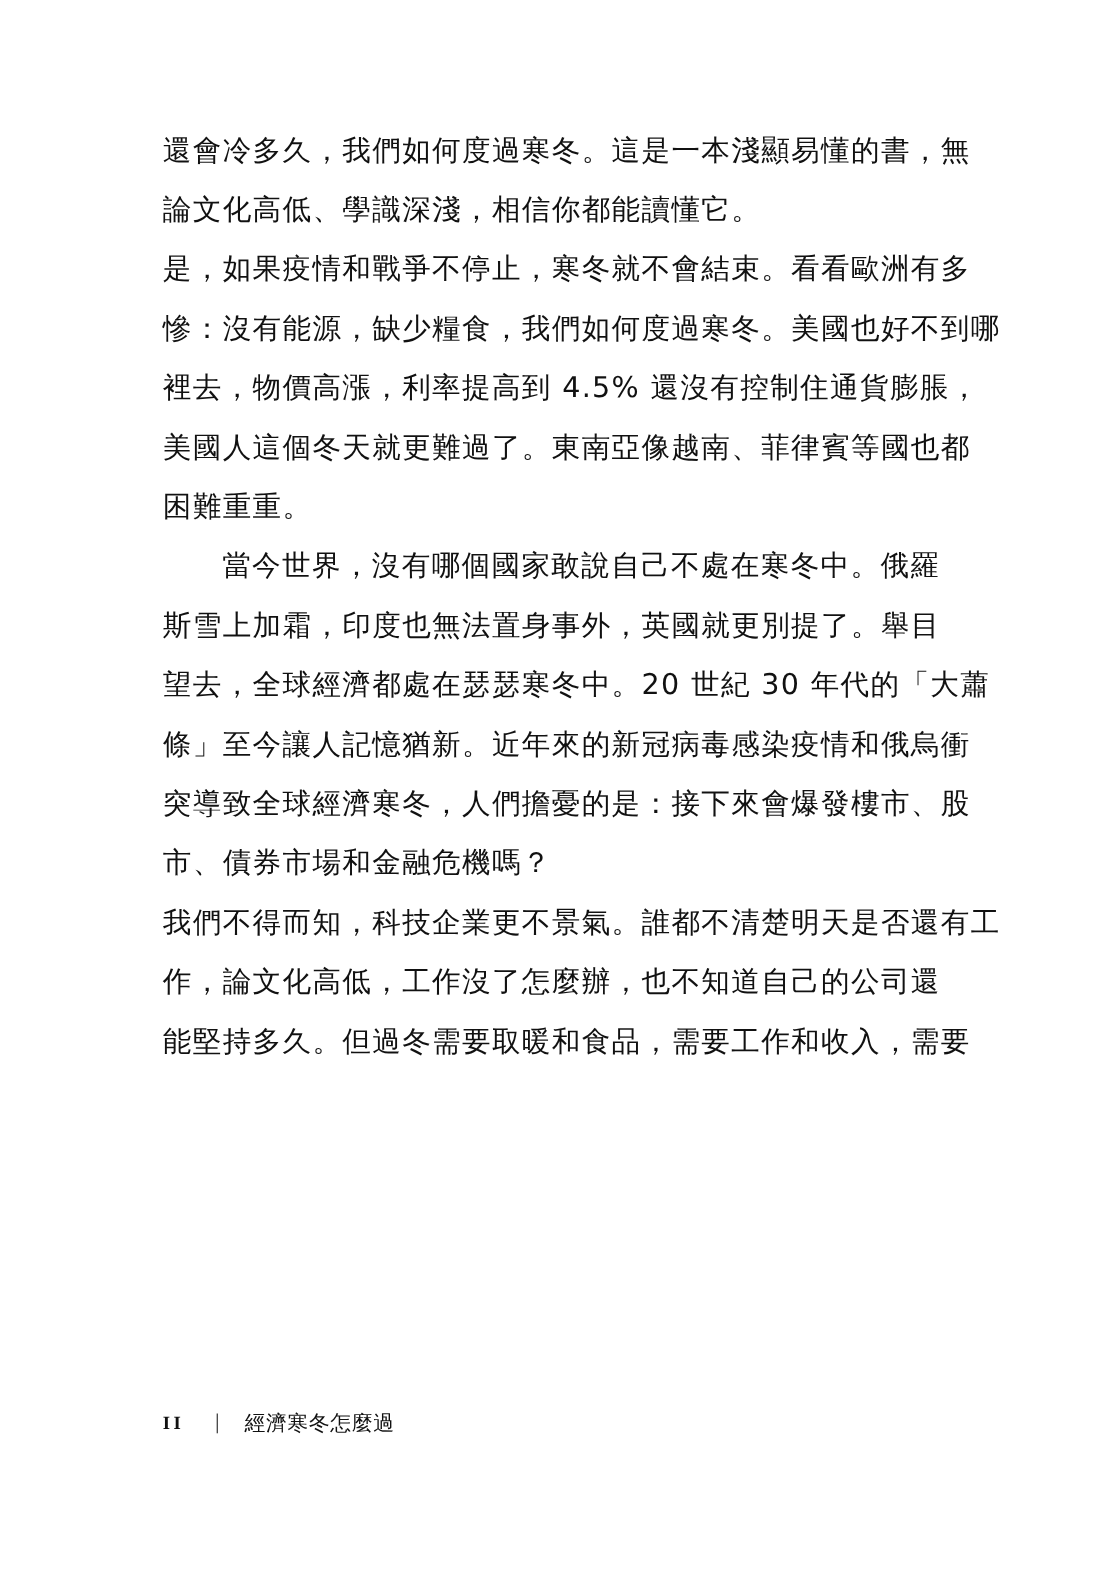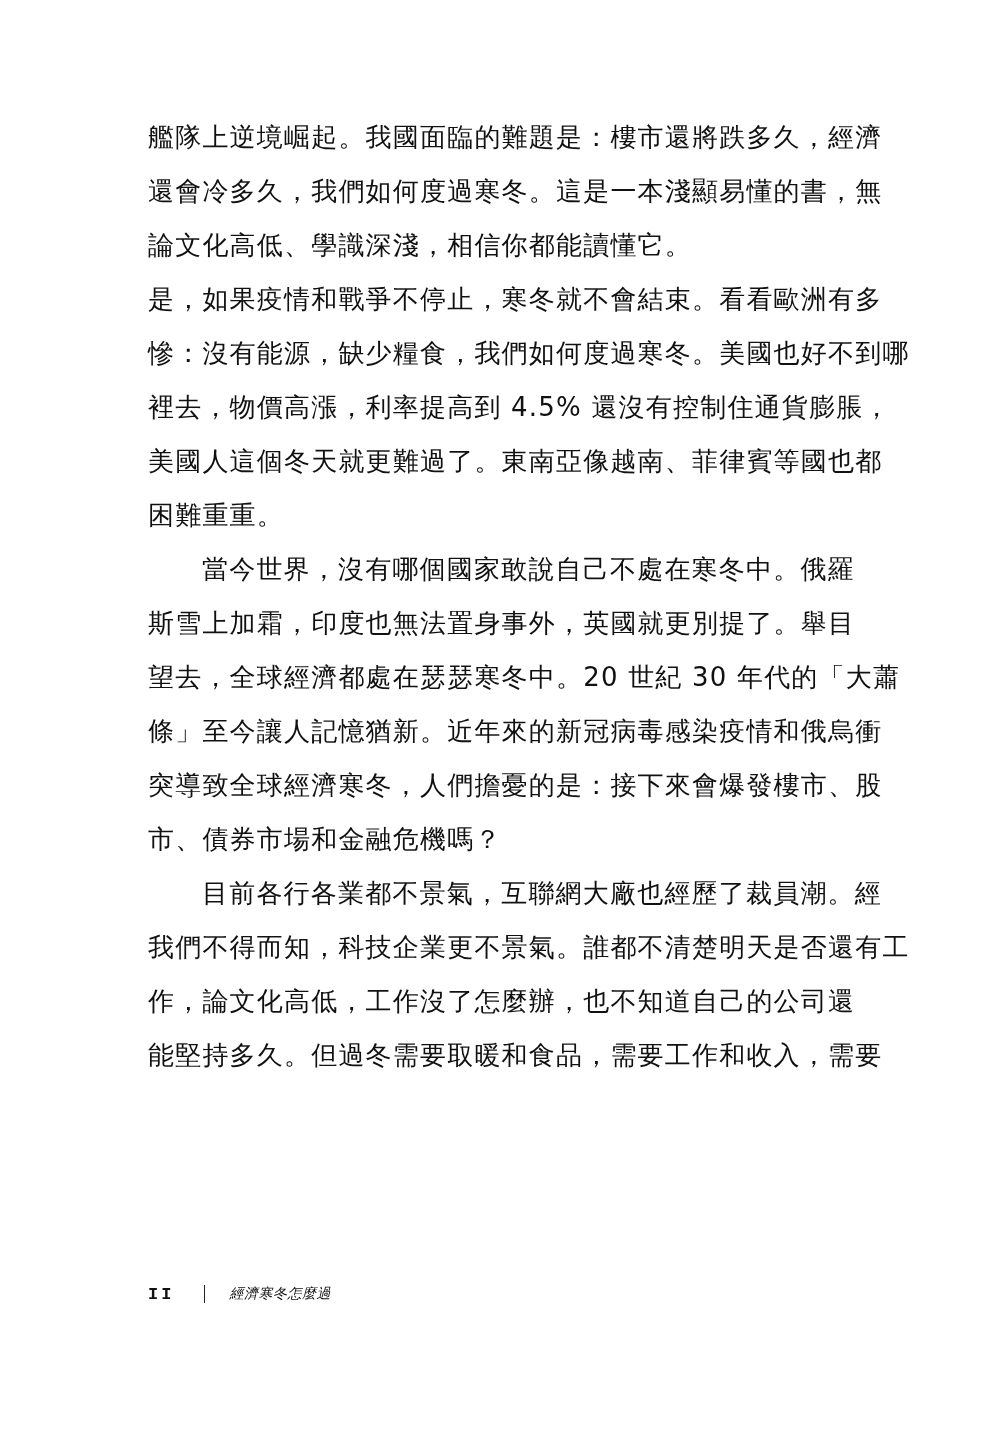--- a/index.html
+++ b/index.html
@@ -22,60 +22,57 @@
     position: absolute;
     left: 148px;
     top: 1281px;
     height: 26px;
     display: flex;
     align-items: center;
     font-size: 17px;
     color: #111111;
   }
   .folio {
-    font-family: Liberation Mono, monospace;
+    font-family: Liberation Serif, serif;
     font-weight: bold;
     letter-spacing: 3px;
     font-size: 17px;
   }
   .sep {
     display: inline-block;
     width: 1px;
     height: 18px;
     background: #222222;
     margin-left: 30px;
     margin-right: 24px;
   }
   .book-title {
     font-family: "DejaVu Sans", "Liberation Sans", sans-serif;
-    font-size: 14px;
+    font-size: 19px;
     letter-spacing: 0.5px;
-    font-style: italic;
   }
 </style>
 </head>
 <body>
 
 <div class="page">
   <div class="body-text">
-    <span class="line">艦隊上逆境崛起。我國面臨的難題是：樓市還將跌多久，經濟</span>
     <span class="line">還會冷多久，我們如何度過寒冬。這是一本淺顯易懂的書，無</span>
     <span class="line">論文化高低、學識深淺，相信你都能讀懂它。</span>
     <span class="line">是，如果疫情和戰爭不停止，寒冬就不會結束。看看歐洲有多</span>
     <span class="line">慘：沒有能源，缺少糧食，我們如何度過寒冬。美國也好不到哪</span>
     <span class="line">裡去，物價高漲，利率提高到 4.5% 還沒有控制住通貨膨脹，</span>
     <span class="line">美國人這個冬天就更難過了。東南亞像越南、菲律賓等國也都</span>
     <span class="line">困難重重。</span>
     <span class="line indent">當今世界，沒有哪個國家敢說自己不處在寒冬中。俄羅</span>
     <span class="line">斯雪上加霜，印度也無法置身事外，英國就更別提了。舉目</span>
     <span class="line">望去，全球經濟都處在瑟瑟寒冬中。20 世紀 30 年代的「大蕭</span>
     <span class="line">條」至今讓人記憶猶新。近年來的新冠病毒感染疫情和俄烏衝</span>
     <span class="line">突導致全球經濟寒冬，人們擔憂的是：接下來會爆發樓市、股</span>
     <span class="line">市、債券市場和金融危機嗎？</span>
-    <span class="line indent">目前各行各業都不景氣，互聯網大廠也經歷了裁員潮。經</span>
     <span class="line">我們不得而知，科技企業更不景氣。誰都不清楚明天是否還有工</span>
     <span class="line">作，論文化高低，工作沒了怎麼辦，也不知道自己的公司還</span>
     <span class="line">能堅持多久。但過冬需要取暖和食品，需要工作和收入，需要</span>
   </div>
 
   <div class="footer">
     <span class="folio">II</span>
     <span class="sep"></span>
     <span class="book-title">經濟寒冬怎麼過</span>
   </div>

